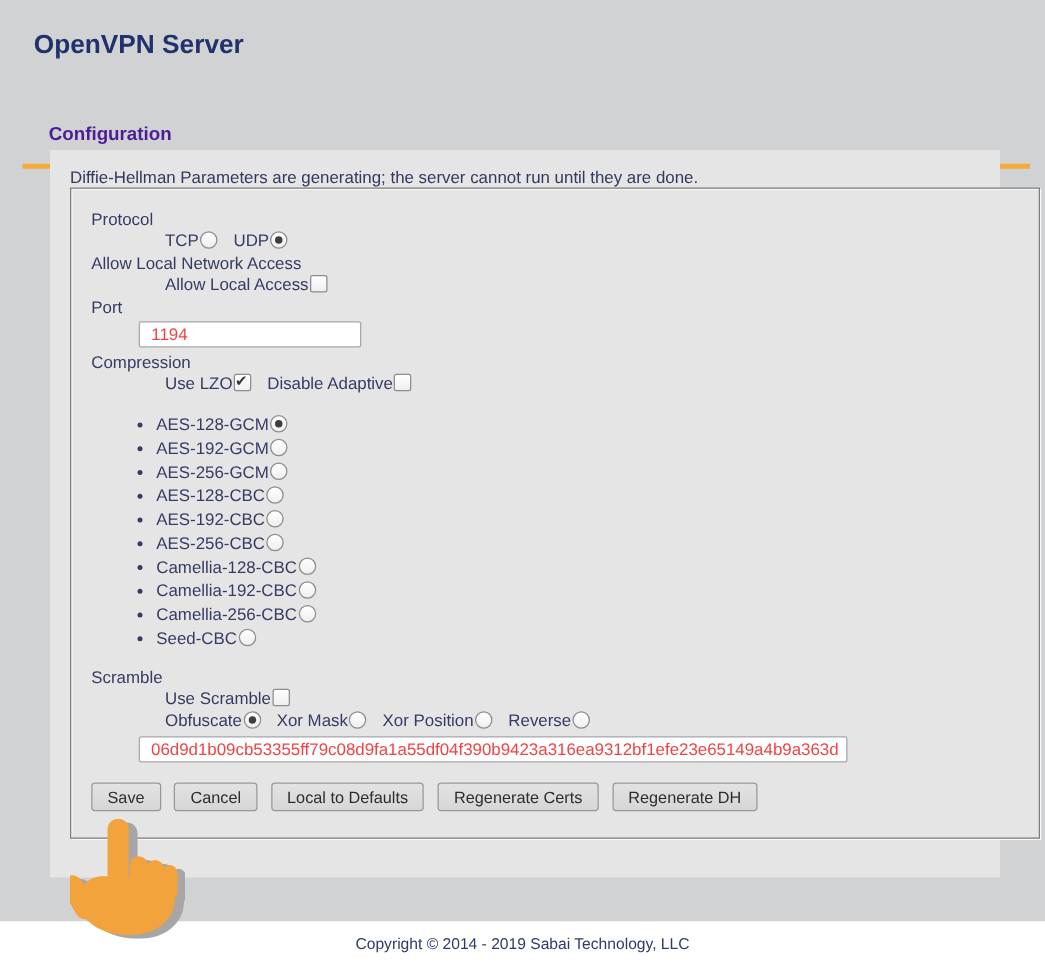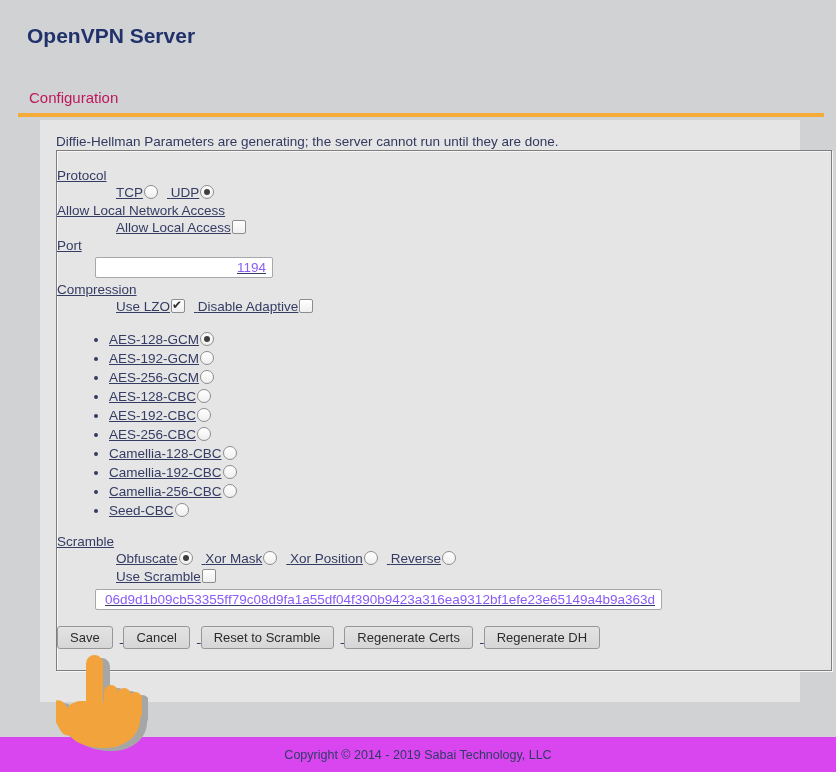--- a/index.html
+++ b/index.html
@@ -8,38 +8,37 @@
     background:#d0d2d3;
     font-family:"Liberation Sans", sans-serif;
     color:#353c63;
   }
   
   .page-title{
     margin:0;padding:24px 0 0 27px;
     font-size:21px;font-weight:bold;color:#21316b;
   }
   .section-title{
-    margin:5px;padding:36px 0 0 24px;
-    font-size:15px;font-weight:normal;color:#be185d;
+    margin:15px;padding:36px 0 0 24px;
+    font-size:15px;font-weight:bold;color:#4c1d95;
   }
   .orange-rule{
     margin:7px 0 0 18px;width:806px;height:4px;background:#f5ab3a;
   }
   
   .panel{
     position:absolute;left:40px;top:120px;width:760px;height:582px;
     background:#e5e5e5;box-sizing:border-box;padding:13px 16px;
   }
   .notice{font-size:13.5px;line-height:17px;color:#31395f;}
   fieldset.cfg{
     margin:0;box-sizing:border-box;width:776px;height:521px;
     border:1px solid #7e7e7e;box-shadow:1px 1px 0 0 #f7f7f7, inset 1px 1px 0 0 #f7f7f7;
-    background:#e5e5e5;padding:16px 16px 0 0;overflow:hidden;
+    background:#e5e5e5;padding:16px 16px 0 16px;overflow:hidden;
     font-size:13.5px;
-    text-decoration:underline;
   }
   .lbl{line-height:17px;}
   .ctl{line-height:18px;margin-left:59px;}
   .ctl label{margin-right:9px;cursor:default;}
   
   .rb,.cb{
     display:inline-block;width:12px;height:12px;box-sizing:content-box;
     border:1px solid #8d8d8d;background:linear-gradient(#ffffff,#efefef);
     vertical-align:-2px;margin-left:1px;position:relative;
   }
@@ -49,43 +48,43 @@
     content:"";position:absolute;left:3px;top:3px;width:6px;height:6px;
     border-radius:50%;background:#3e3e3e;
   }
   .cb.checked::before{
     content:"\2714";position:absolute;left:0px;top:-2px;
     font-size:12px;line-height:14px;color:#333;
   }
   
   .txt{
     box-sizing:border-box;height:21px;border:1px solid #a5a7ac;border-radius:2px;
-    background:#fff;font-family:"Liberation Sans",sans-serif;font-size:13.5px;color:#8b5cf6;
-    padding:1px 6px 1px 9px;margin:3px 0 3px 38px;display:block;text-align:right;
+    background:#fff;font-family:"Liberation Sans",sans-serif;font-size:13.5px;color:#ef4444;
+    padding:1px 6px 1px 9px;margin:3px 0 3px 38px;display:block;
   }
   .port-input{width:178px;}
   .hex-input{width:567px;white-space:nowrap;overflow:hidden;}
   
   ul.cipher{
     margin:14px 0 13px 0;padding:0 0 0 52px;list-style:disc;
   }
   ul.cipher li{line-height:19px;}
   
   .btn-row{margin:16px 0 0 0;}
   .btn{
     font-family:"Liberation Sans",sans-serif;font-size:13px;color:#2c2c2c;
     background:linear-gradient(#e3e3e3,#d6d6d6);
     border:1px solid #979797;border-radius:3px;
     height:23px;padding:2px 12px;margin-right:7px;cursor:default;text-align:center;
   }
   
   .hand{position:absolute;left:56px;top:655px;z-index:6;}
   
   .footer{
-    position:absolute;left:0;bottom:0;width:836px;height:35px;background:#d946ef;
+    position:absolute;left:0;bottom:0;width:836px;height:35px;background:#ffffff;
     text-align:center;font-size:12.5px;color:#2f3b66;line-height:36px;
   }
 </style>
 </head>
 <body>
 
 <h1 class="page-title">OpenVPN Server</h1>
 <h2 class="section-title">Configuration</h2>
 <div class="orange-rule"></div>
 
@@ -122,34 +121,34 @@
       <li><label><span>AES-192-CBC</span><span class="rb"></span></label></li>
       <li><label><span>AES-256-CBC</span><span class="rb"></span></label></li>
       <li><label><span>Camellia-128-CBC</span><span class="rb"></span></label></li>
       <li><label><span>Camellia-192-CBC</span><span class="rb"></span></label></li>
       <li><label><span>Camellia-256-CBC</span><span class="rb"></span></label></li>
       <li><label><span>Seed-CBC</span><span class="rb"></span></label></li>
     </ul>
 
     <div class="lbl">Scramble</div>
     <div class="ctl">
+      <label><span>Use Scramble</span><span class="cb"></span></label>
+    </div>
+    <div class="ctl">
       <label><span>Obfuscate</span><span class="rb checked"></span></label>
       <label><span>Xor Mask</span><span class="rb"></span></label>
       <label><span>Xor Position</span><span class="rb"></span></label>
       <label><span>Reverse</span><span class="rb"></span></label>
-    </div>
-    <div class="ctl">
-      <label><span>Use Scramble</span><span class="cb"></span></label>
     </div>
     <input class="txt hex-input" value="06d9d1b09cb53355ff79c08d9fa1a55df04f390b9423a316ea9312bf1efe23e65149a4b9a363deb" style="">
 
     <div class="btn-row">
       <button class="btn">Save</button>
       <button class="btn">Cancel</button>
-      <button class="btn">Reset to Scramble</button>
+      <button class="btn">Local to Defaults</button>
       <button class="btn">Regenerate Certs</button>
       <button class="btn">Regenerate DH</button>
     </div>
 
   </fieldset>
 </div>
 
 <svg class="hand" width="92" height="96" viewBox="0 0 92 96" xmlns="http://www.w3.org/2000/svg">
   <defs>
     <g id="handshape">

